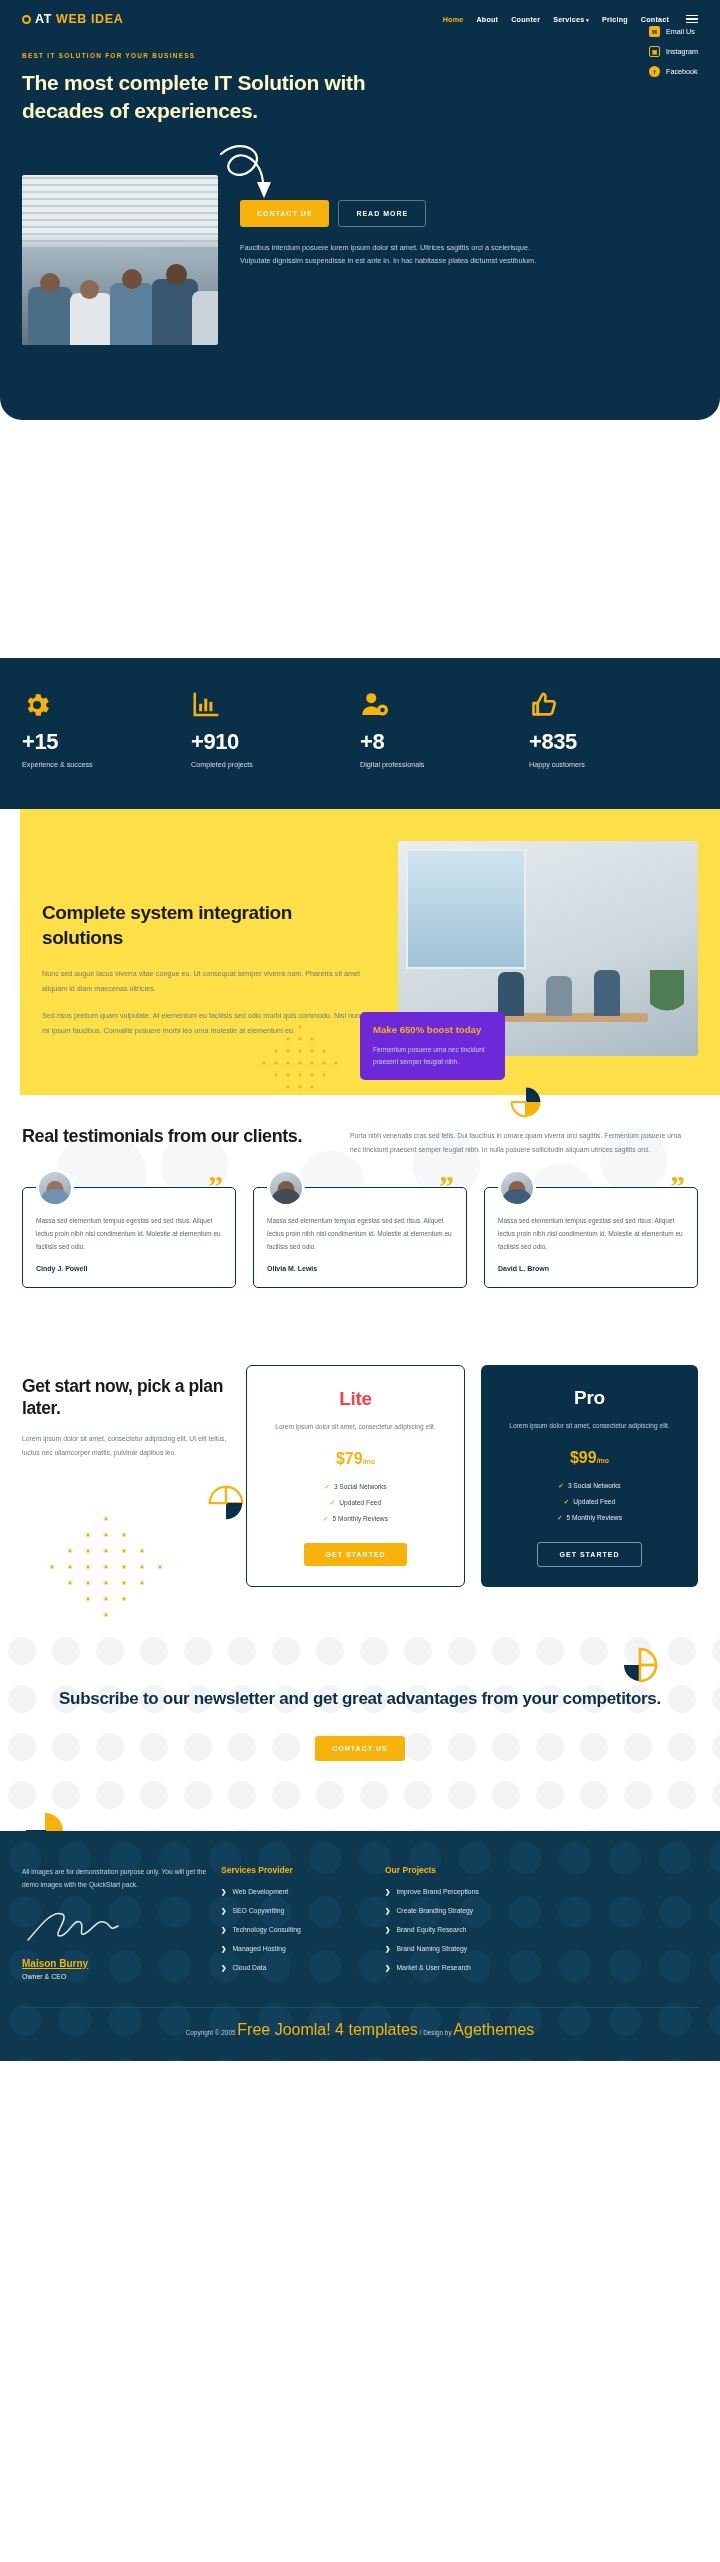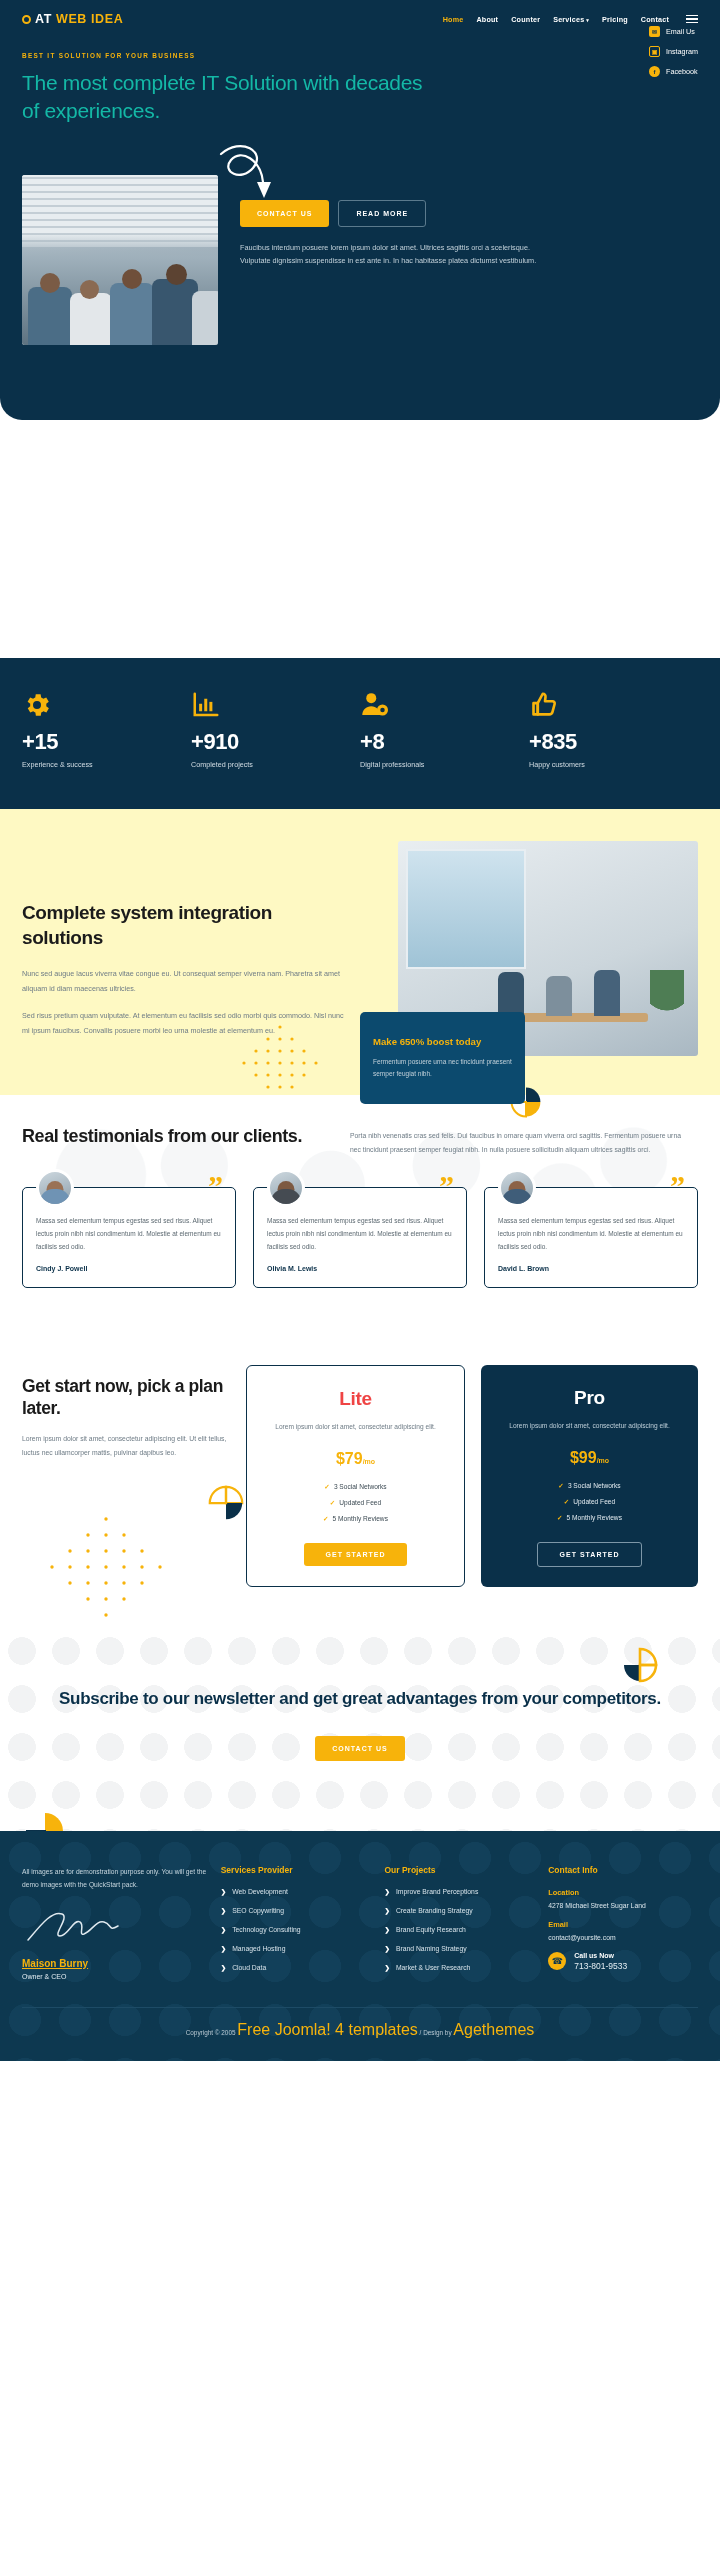--- a/index.html
+++ b/index.html
@@ -41,21 +41,21 @@
   .burger { display: flex; flex-direction: column; gap: 2px; margin-left: 4px; }
   .burger span { width: 12px; height: 1.6px; background: #fff; display: block; }
 
   .hero-body { display: flex; padding: 22px 22px 0 22px; position: relative; }
   .hero-left { width: 420px; }
   .eyebrow {
     color: #f7b30b; font-size: 6.4px; font-weight: 700;
     letter-spacing: 1.3px; margin-bottom: 10px;
   }
   .hero-title {
-    color: #14b8a6; font-size: 21px; font-weight: 400; line-height: 1.32;
+    color: #fef9c3; font-size: 21px; font-weight: 700; line-height: 1.32;
     letter-spacing: -.3px;
   }
   .hero-right { position: absolute; right: 22px; top: 26px; }
   .social-row { display: flex; align-items: center; gap: 6px; margin-bottom: 9px; }
   .social-ico {
     width: 11px; height: 11px; border-radius: 2px; background: #f7b30b;
     display: flex; align-items: center; justify-content: center;
     color: #0a3049; font-size: 6px; font-weight: 700;
   }
   .social-ico.ring { background: transparent; border: 1.2px solid #f7b30b; color: #f7b30b; }
@@ -112,36 +112,36 @@
   .img-a { position:absolute; left:0; top:22px; width:92px; height:95px; border-radius:3px;
     background: linear-gradient(150deg,#eef2f4,#cfd8de); overflow:hidden; }
   .img-a .chartbar { position:absolute; bottom:16px; background:#2e6f8e; width:7px; }
   .img-b { position:absolute; left:78px; top:52px; width:170px; height:128px; border-radius:3px;
     background: linear-gradient(150deg,#e4eaee,#b9c6ce); }
   .img-b .screen { position:absolute; left:30px; top:34px; width:108px; height:62px;
     background:#27455c; border-radius:2px; }
   .img-b .base { position:absolute; left:18px; top:98px; width:132px; height:7px;
     background:#cfd8de; border-radius:2px; }
   .boost {
-    position: absolute; left: 0px; top: 122px; width: 165px;
-    background: #0c4a6e; border-radius: 5px; padding: 24px 13px; z-index: 3;
+    position: absolute; left: 0px; top: 122px; width: 145px;
+    background: #6d28d9; border-radius: 5px; padding: 12px 13px; z-index: 3;
   }
   .boost h4 { color: #f7b30b; font-size: 9.6px; font-weight: 700; line-height: 1.32; margin-bottom: 7px; }
   .boost p { color: #c3d1da; font-size: 6.5px; line-height: 1.9; }
   .boost-blob { position:absolute; left:150px; top:196px; width:32px; height:32px; z-index:2; }
 
   
   .counter { background: #0a3049; padding: 32px 22px 40px 22px; display: flex; }
   .stat { flex: 1; }
   .stat-ico { height: 30px; margin-bottom: 9px; color: #f7b30b; }
   .stat-num { color: #fff; font-size: 22px; font-weight: 700; letter-spacing: -.4px; margin-bottom: 5px; }
   .stat-lbl { color: #d4dee5; font-size: 7.2px; }
 
   
-  .about { position: relative; padding: 40px 22px 45px 22px; background: #fef9c3; display: flex; }
+  .about { position: relative; padding: 40px 22px 45px 22px; background: #fde047; display: flex; margin-left: 20px; }
   .about-left { width: 330px; padding-top: 52px; }
   .about h2 { font-size: 19px; color: #1b1b1b; font-weight: 700; line-height: 1.3; letter-spacing: -.4px; margin-bottom: 17px; }
   .about p { font-size: 7.2px; color: #6d7b85; line-height: 2.05; margin-bottom: 12px; }
   .about-right { position: absolute; right: 22px; top: 32px; width: 300px; }
   .about-img { width: 300px; height: 215px; border-radius: 3px; overflow: hidden; position: relative;
     background: linear-gradient(160deg,#e9eef1 0%, #ccd6dc 60%, #a9b8c2 100%); }
   .about-img .win { position:absolute; left:8px; top:8px; width:120px; height:120px;
     background: linear-gradient(180deg,#cfe3ee,#9fc3d6); border:2px solid #e8eef2; }
   .about-img .table { position:absolute; left:60px; bottom:34px; width:190px; height:9px; background:#caa472; border-radius:3px; }
   .about-img .p1 { position:absolute; left:100px; bottom:40px; width:26px; height:44px; background:#35536a; border-radius:7px 7px 0 0; }
@@ -631,32 +631,18 @@
       <div class="flink">
           <span class="chev">❯</span>
           <span>Brand Naming Strategy</span>
         </div>
       <div class="flink">
           <span class="chev">❯</span>
           <span>Market &amp; User Research</span>
         </div>
     </div>
 
-    <div class="fcol">
-      <h4>Contact Info</h4>
-      <div class="fc-label">Location</div>
-      <div class="fc-val">4278 Michael Street Sugar Land</div>
-      <div class="fc-label">Email</div>
-      <div class="fc-val">contact@yoursite.com</div>
-      <div class="callrow">
-        <span class="callicon">☎</span>
-        <span>
-          <div class="calltitle">Call us Now</div>
-          <div class="callnum">713-801-9533</div>
-        </span>
-      </div>
-    </div>
   </div>
 
   <div class="footer-bar">
     <span>Copyright © 2005 </span><a href="#">Free Joomla! 4 templates</a><span> / Design by </span><a href="#">Agethemes</a>
   </div>
 </footer>
 
 </body></html>

